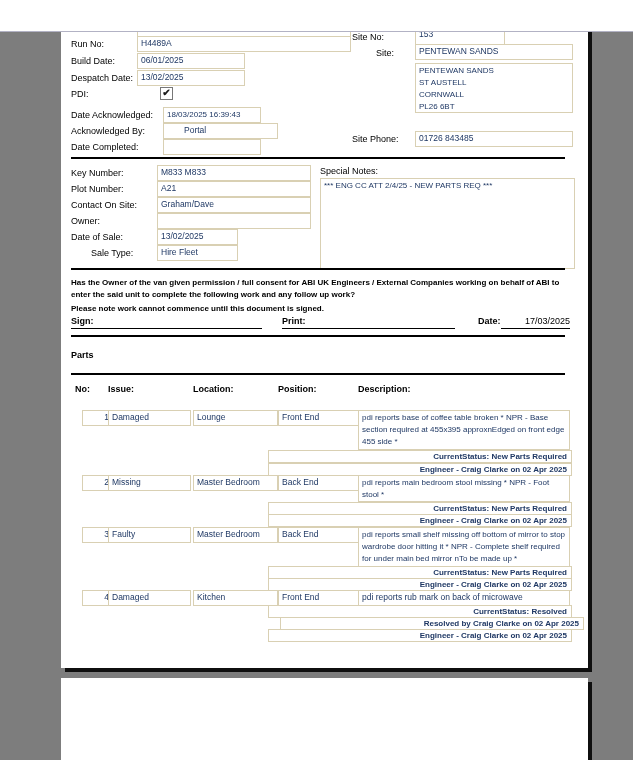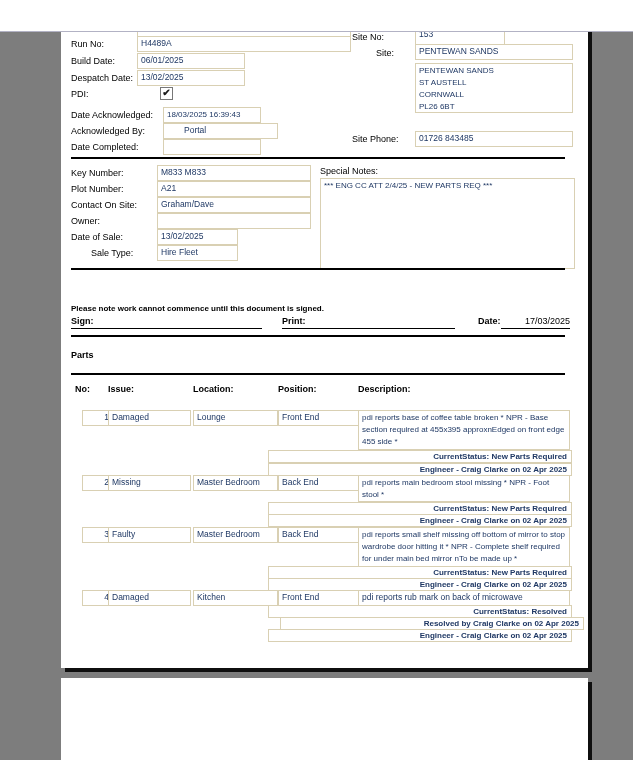--- a/index.html
+++ b/index.html
@@ -93,20 +93,21 @@
     <div class="box" style="left:96px;top:207px;width:73px;height:13px;">13/02/2025</div>
 
     <div class="lbl" style="left:20px;top:226px;margin-left:10px;">Sale Type:</div>
     <div class="box" style="left:96px;top:223px;width:73px;height:13px;">Hire Fleet</div>
 
     <div class="lbl" style="left:259px;top:144px;">Special Notes:</div>
     <div class="box multi" style="left:259px;top:156px;width:247px;height:88px;">*** ENG CC ATT 2/4/25 - NEW PARTS REQ ***</div>
 
     <div class="divider" style="top:246px;"></div>
 
+    <div class="para" style="left:10px;top:255px;width:505px;">Has the Owner of the van given permission / full consent for ABI UK Engineers / External Companies working on behalf of ABI to enter the said unit to complete the following work and any follow up work?</div>
     <div class="para" style="left:10px;top:281px;width:505px;">Please note work cannot commence until this document is signed.</div>
 
     <div class="blbl" style="left:10px;top:294px;">Sign:</div>
     <div class="uline" style="left:10px;top:306px;width:191px;"></div>
 
     <div class="blbl" style="left:221px;top:294px;">Print:</div>
     <div class="uline" style="left:221px;top:306px;width:173px;"></div>
 
     <div class="blbl" style="left:417px;top:294px;">Date:</div>
     <div class="lbl" style="left:449px;top:294px;width:60px;text-align:right;">17/03/2025</div>

